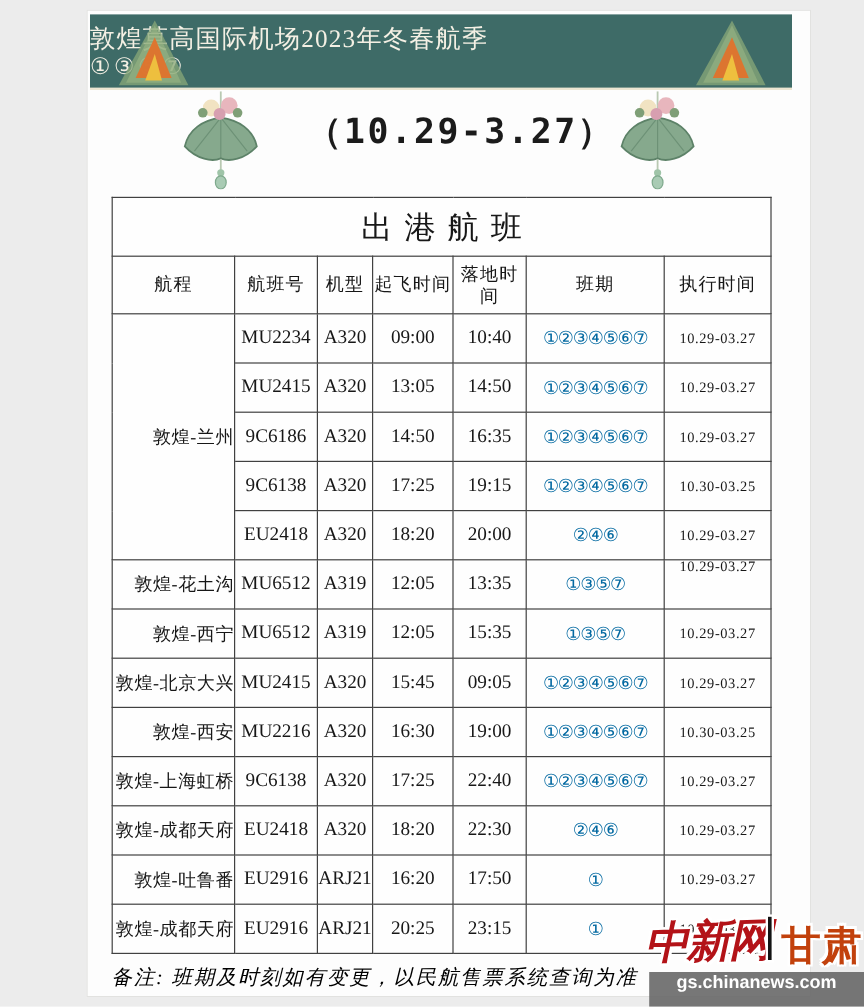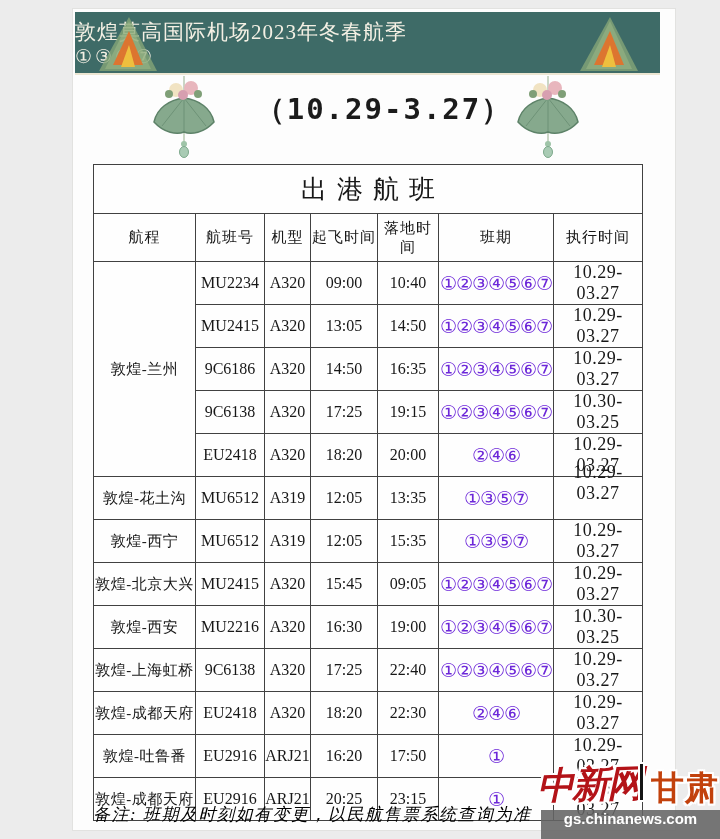--- a/index.html
+++ b/index.html
@@ -22,23 +22,23 @@
         font-size:29px;letter-spacing:2px;color:#1b1b1b;padding-left:24px;}
   
   table.tt{position:absolute;left:93px;top:164px;width:549px;border-collapse:collapse;
            table-layout:fixed;background:#fefefe;}
   .tt td,.tt th{border:1px solid #414141;text-align:center;vertical-align:middle;
                 padding:0;font-weight:normal;overflow:visible;}
   .tt .title-row td{height:48px;font-size:26px;letter-spacing:10px;text-indent:10px;}
   .tt .header-row th{height:47px;font-size:15px;letter-spacing:1px;}
   .tt tbody tr{height:41px;}
   .tt tbody td{font-size:16px;}
-  .tt td.route{font-size:15px;letter-spacing:0.5px;}
-  .tt .days{font-size:19px;letter-spacing:-1px;font-family:"DejaVu Sans","Liberation Sans",sans-serif;color:#6d28d9;}
-  .tt .period{font-size:18px;letter-spacing:0.5px;}
+  .tt td.route{font-size:15px;letter-spacing:0.5px;text-align:right;}
+  .tt .days{font-size:15px;letter-spacing:-1px;font-family:"DejaVu Sans","Liberation Sans",sans-serif;color:#0369a1;}
+  .tt .period{font-size:12px;letter-spacing:0.5px;}
   .tt .raised{position:relative;top:-15px;display:inline-block;background:transparent;}
   
   .note{position:absolute;left:93px;top:803px;width:549px;text-align:left;
         font-size:17px;letter-spacing:1.5px;color:#000000;font-style:italic;}
   
   .wm-brand{position:absolute;left:537px;top:760px;font-size:37px;font-weight:bold;font-style:italic;
             letter-spacing:-2px;color:#b31318;transform:rotate(-2deg);z-index:5;
             text-shadow:-2px 0 0 #fff,2px 0 0 #fff,0 -2px 0 #fff,0 2px 0 #fff,
                         -2px -2px 0 #fff,2px 2px 0 #fff,-2px 2px 0 #fff,2px -2px 0 #fff;}
   .wm-divider{position:absolute;left:640px;top:764px;width:3px;height:36px;background:#141414;z-index:5;

